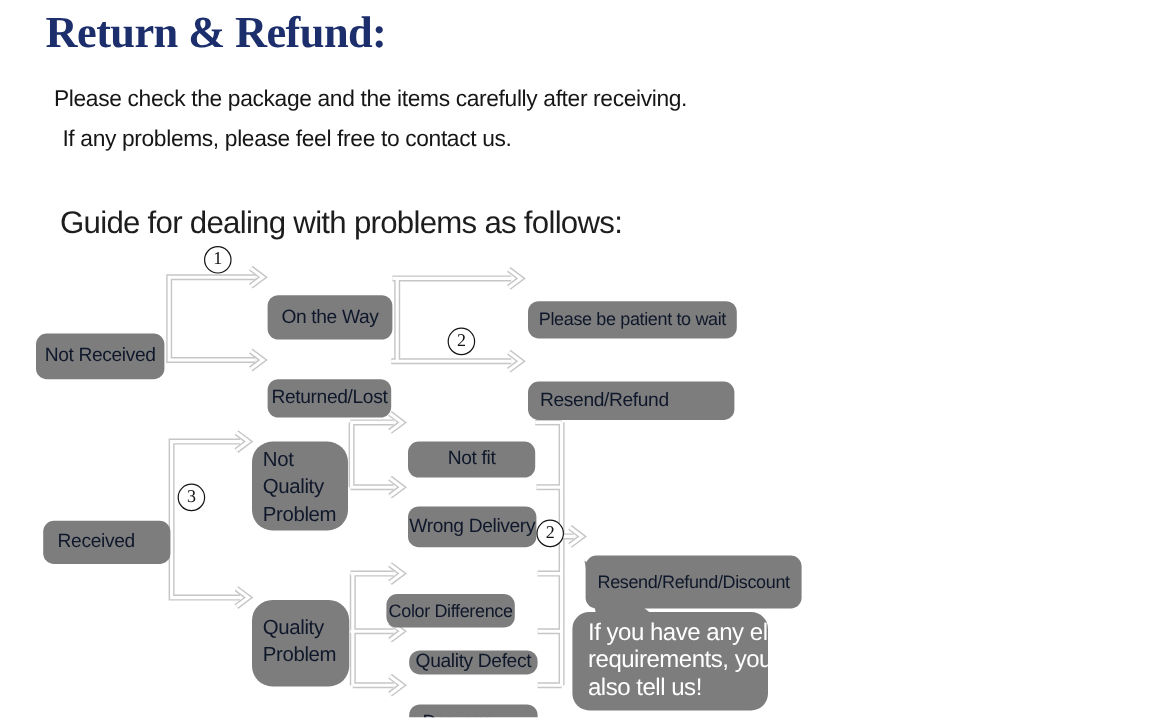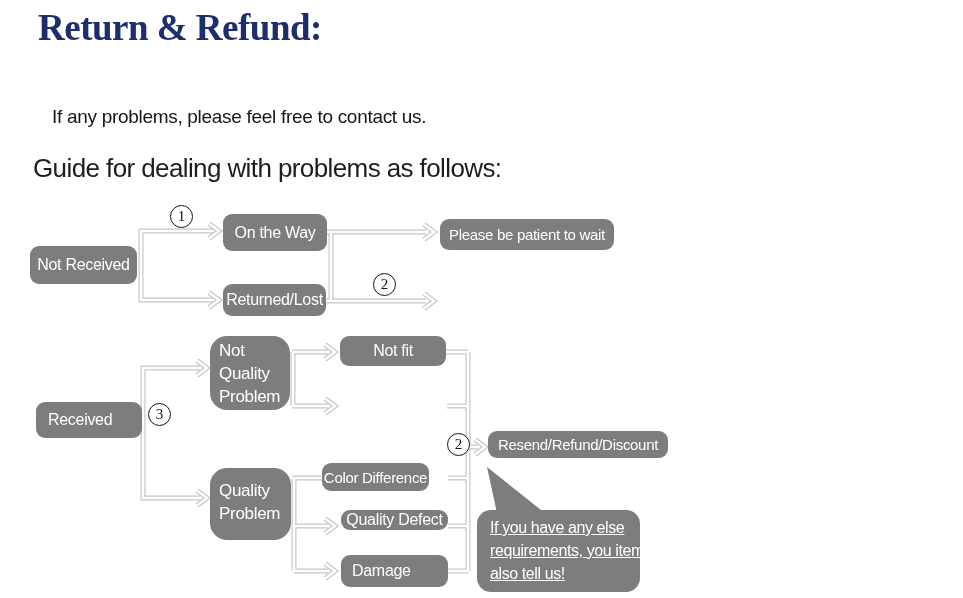--- a/index.html
+++ b/index.html
@@ -12,59 +12,60 @@
     position:absolute;left:38px;top:6px;margin:0;
     font-family:"Liberation Serif",serif;font-weight:700;
     font-size:37px;letter-spacing:-0.5px;color:var(--navy,#1c2e6b);
   }
   .intro{
     position:absolute;margin:0;color:#161616;font-size:19px;letter-spacing:-0.3px;white-space:nowrap;
   }
   #intro-1{left:45px;top:72px;}
   #intro-2{left:52px;top:106px;}
   #guide-heading{
-    position:absolute;left:33px;top:153px;margin:0;color:#1d1d1d;
+    position:absolute;left:33px;top:153px;margin:17px;color:#1d1d1d;
     font-size:26px;font-weight:400;letter-spacing:-0.6px;white-space:nowrap;
   }
   
   #connectors{position:absolute;left:0;top:0;z-index:1;}
   
   .fbox{
-    position:absolute;z-index:2;background:var(--box-gray,#7d7d7d);color:#ffffff;
+    position:absolute;z-index:2;background:var(--box-gray,#7d7d7d);color:#0f172a;
     border-radius:9px;display:flex;align-items:center;justify-content:center;
-    font-size:16px;letter-spacing:-0.3px;white-space:nowrap;box-sizing:border-box;
+    font-size:16px;letter-spacing:-0.3px;white-space:nowrap;box-sizing:border-box;margin-top:32px;
   }
   .fbox.small{font-size:15px;}
   .fbox.leftal{justify-content:flex-start;}
   .fbox.ml{
     flex-direction:column;align-items:flex-start;justify-content:flex-start;
     border-radius:17px;font-size:17px;line-height:23px;
   }
   
   .badge{
     position:absolute;z-index:3;width:23px;height:23px;border-radius:50%;
     border:1.6px solid #141414;background:#fff;box-sizing:border-box;
     display:flex;align-items:center;justify-content:center;
     font-family:"Liberation Serif",serif;font-size:15px;color:#111;
   }
   
   #note-bubble{
     position:absolute;left:477px;top:510px;width:163px;height:82px;z-index:2;
     background:var(--box-gray,#7d7d7d);color:#fff;border-radius:14px;
     box-sizing:border-box;padding:6px 0 0 13px;
-    font-size:16px;line-height:23px;letter-spacing:-0.4px;text-decoration:underline;
+    font-size:20px;line-height:23px;letter-spacing:-0.4px;
   }
   #note-bubble .bline{white-space:nowrap;}
 </style>
 </head>
 <body>
 
 <div id="canvas" style="--box-gray: #7d7d7d; --navy: #1c2e6b;">
 
   <h1 id="page-title">Return &amp; Refund:</h1>
+  <p class="intro" id="intro-1">Please check the package and the items carefully after receiving.</p>
   <p class="intro" id="intro-2">If any problems, please feel free to contact us.</p>
   <h2 id="guide-heading">Guide for dealing with problems as follows:</h2>
 
   <svg id="connectors" width="963" height="598" viewBox="0 0 963 598">
       <path d="M213 231 L141 231 L141 300 L213 300" fill="none" stroke="#c6c6c6" stroke-width="5"></path>
       <path d="M327 232 L426 232" fill="none" stroke="#c6c6c6" stroke-width="5"></path>
       <path d="M331 232 L331 301" fill="none" stroke="#c6c6c6" stroke-width="5"></path>
       <path d="M326 301 L426 301" fill="none" stroke="#c6c6c6" stroke-width="5"></path>
       <path d="M200 368 L143 368 L143 498 L200 498" fill="none" stroke="#c6c6c6" stroke-width="5"></path>
       <path d="M292 352 L328 352" fill="none" stroke="#c6c6c6" stroke-width="5"></path>
@@ -124,41 +125,43 @@
       <path d="M 325 518.5 L 335 526 L 325 533.5" fill="none" stroke="#ffffff" stroke-width="2.6" stroke-linejoin="miter"></path>
       <path d="M 325 563.5 L 335 571 L 325 578.5" fill="none" stroke="#ffffff" stroke-width="2.6" stroke-linejoin="miter"></path>
       <path d="M 475 439.5 L 485 447 L 475 454.5" fill="none" stroke="#ffffff" stroke-width="2.6" stroke-linejoin="miter"></path>
       <polygon points="487,467 541,510 497,513" fill="#7d7d7d"></polygon>
     </svg>
 
   <div class="fbox" style="left:30px;top:246px;width:107px;height:38px;">Not Received</div>
   <div class="fbox" style="left:223px;top:214px;width:104px;height:37px;">On the Way</div>
   <div class="fbox" style="left:223px;top:284px;width:103px;height:32px;">Returned/Lost</div>
   <div class="fbox small" style="left:440px;top:219px;width:174px;height:31px;">Please be patient to wait</div>
+  <div class="fbox leftal" style="left:440px;top:286px;width:172px;height:32px;padding-left:10px;">Resend/Refund</div>
 
   <div class="fbox leftal" style="left:36px;top:402px;width:106px;height:36px;padding-left:12px;">Received</div>
 
   <div class="fbox ml" style="left:210px;top:336px;width:80px;height:74px;padding:3px 0 0 9px;">
     <div>Not</div>
     <div>Quality</div>
     <div>Problem</div>
   </div>
 
   <div class="fbox" style="left:340px;top:336px;width:106px;height:30px;">Not fit</div>
+  <div class="fbox" style="left:340px;top:390px;width:107px;height:34px;">Wrong Delivery</div>
 
   <div class="fbox ml" style="left:210px;top:468px;width:81px;height:72px;padding:11px 0 0 9px;">
     <div>Quality</div>
     <div>Problem</div>
   </div>
 
   <div class="fbox small" style="left:322px;top:463px;width:107px;height:28px;">Color Difference</div>
   <div class="fbox" style="left:341px;top:510px;width:107px;height:20px;">Quality Defect</div>
   <div class="fbox leftal" style="left:341px;top:555px;width:107px;height:32px;padding-left:11px;">Damage</div>
 
-  <div class="fbox small" style="left:488px;top:431px;width:180px;height:27px;">Resend/Refund/Discount</div>
+  <div class="fbox small" style="left:488px;top:431px;width:180px;height:44px;">Resend/Refund/Discount</div>
 
   <div class="badge" style="left:170px;top:205px;">1</div>
   <div class="badge" style="left:373px;top:273px;">2</div>
   <div class="badge" style="left:148px;top:403px;">3</div>
   <div class="badge" style="left:447px;top:433px;">2</div>
 
   <div id="note-bubble">
     <div class="bline">If you have any else</div>
     <div class="bline">requirements, you items</div>
     <div class="bline">also tell us!</div>

